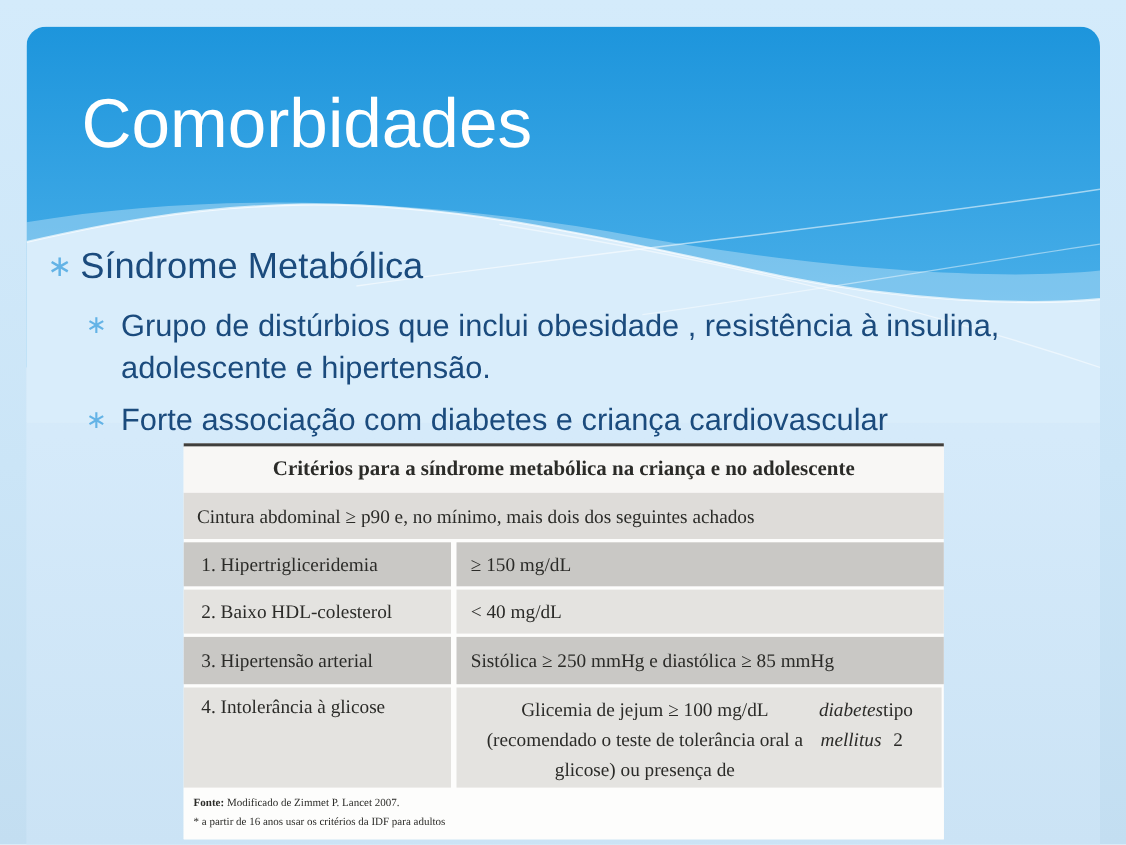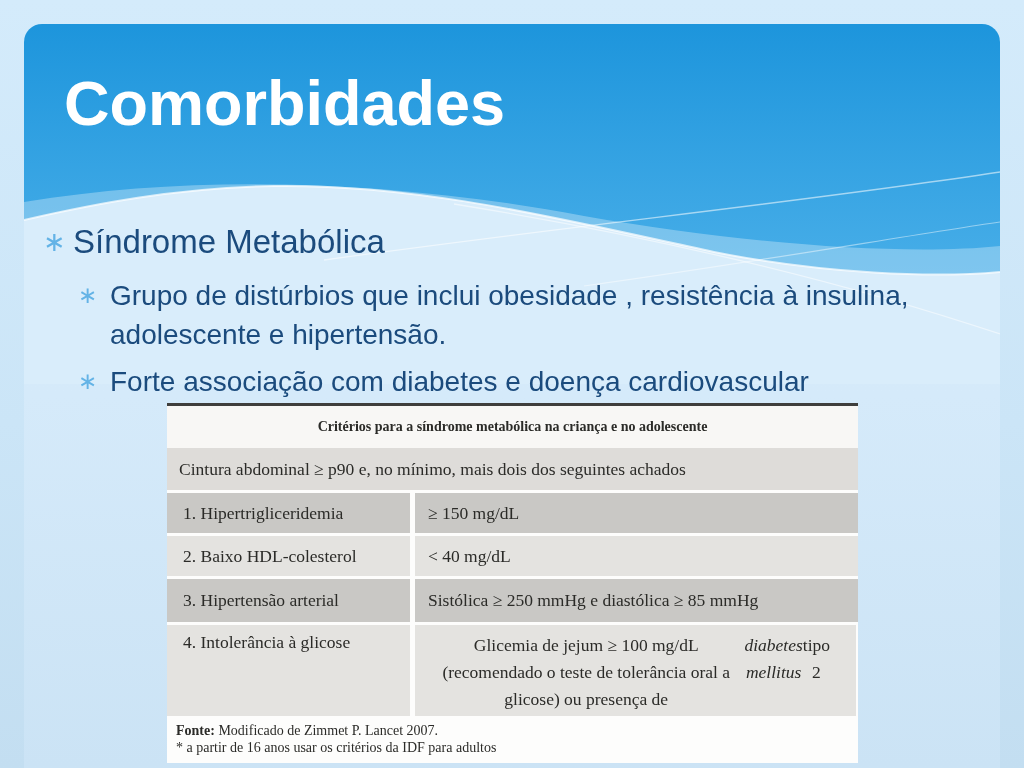--- a/index.html
+++ b/index.html
@@ -8,59 +8,59 @@
     background:linear-gradient(180deg,#d4ebfb 0%,#cbe5f7 55%,#c3def1 100%);
     font-family:"Liberation Sans",sans-serif;
   }
   .panel {
     position:absolute; left:24px; top:24px; width:976px; height:744px;
     border-radius:18px 18px 0 0; overflow:hidden;
     background:linear-gradient(180deg,#d9edfb 0%,#d5eafa 50%,#cbe3f5 100%);
   }
   .header-art { position:absolute; top:0; left:0; width:976px; height:360px; display:block; }
   .slide-title {
-    position:absolute; left:38px; top:42px; margin:2px;
-    font-size:63px; line-height:70px; font-weight:700; color:#ffffff;
+    position:absolute; left:38px; top:42px; margin:12px;
+    font-size:63px; line-height:70px; font-weight:400; color:#ffffff;
   }
   .bullet-row { position:absolute; display:flex; color:#1b4b7d; }
   .bullet-row .glyph { color:#63b3e6; flex:0 0 auto; text-align:left; }
   .b1 { left:19px; top:198px; font-size:33px; line-height:40px; }
   .b1 .glyph { width:30px; font-size:27px; line-height:40px; }
   .b2 { left:54px; top:252px; font-size:28px; line-height:39px; }
   .b2 .glyph, .b3 .glyph { width:32px; font-size:23px; line-height:39px; }
   .b2 .txt { width:822px; }
   .b3 { left:54px; top:338px; font-size:28px; line-height:39px; }
   .b3 .txt { width:822px; }
 
   .tablefig {
     position:absolute; left:143px; top:379px; width:691px;
     background:#fdfdfc; font-family:"Liberation Serif","DejaVu Serif",serif;
     color:#2b2b28;
   }
   .t-topline { height:3px; background:#3f3e3c; }
   .t-title {
     height:42px; display:flex; align-items:center; justify-content:center;
-    background:#f8f7f5; font-weight:bold; font-size:14px;
+    background:#f8f7f5; font-weight:bold; font-size:19px;
   }
   .t-cintura {
     height:42px; display:flex; align-items:center;
     background:#dedcd9; padding-left:12px; font-size:17.5px;
   }
   .trow { display:grid; grid-template-columns:243px 5px 1fr; margin-top:3px; }
   .trow .lc { padding-left:16px; display:flex; align-items:center; font-size:17.5px; }
   .trow .rc { padding-left:13px; padding-right:26px; display:flex; align-items:center; font-size:17.5px; line-height:27px;text-align:center; }
   .row-dark  .lc, .row-dark  .rc { background:#c9c8c5; }
   .row-light .lc, .row-light .rc { background:#e4e3e0; }
   .h40 .lc, .h40 .rc { min-height:40px; }
   .h43 .lc, .h43 .rc { min-height:43px; }
   .h84 .lc, .h84 .rc { min-height:84px; }
   .h84 .lc { align-items:flex-start; padding-top:7px; }
   .h84 .rc { align-items:flex-start; padding-top:7px; width:402px; box-sizing:content-box; }
   .h84 .rc .ital { font-style:italic; }
-  .t-footer { padding:6px 10px 7px 9px; font-size:14px; line-height:17px; background:#fdfdfc; }
+  .t-footer { padding:6px 10px 7px 9px; font-size:10px; line-height:17px; background:#fdfdfc; }
   .t-footer .src-label { font-weight:bold; }
 </style>
 </head>
 <body>
 
 <div class="slide">
   <div class="panel">
 
     <svg class="header-art" viewBox="0 0 976 360" preserveAspectRatio="none" aria-hidden="true">
       <defs>
@@ -85,21 +85,21 @@
       <div class="txt">Síndrome Metabólica</div>
     </div>
 
     <div class="bullet-row b2">
       <span class="glyph">∗</span>
       <div class="txt">Grupo de distúrbios que inclui obesidade , resistência à insulina, adolescente e hipertensão.</div>
     </div>
 
     <div class="bullet-row b3">
       <span class="glyph">∗</span>
-      <div class="txt">Forte associação com diabetes e doença cardiovascular</div>
+      <div class="txt">Forte associação com diabetes e criança cardiovascular</div>
     </div>
 
     <div class="tablefig">
       <div class="t-topline"></div>
       <div class="t-title">Critérios para a síndrome metabólica na criança e no adolescente</div>
       <div class="t-cintura">Cintura abdominal ≥ p90 e, no mínimo, mais dois dos seguintes achados</div>
 
       <div class="trow row-dark h40">
         <div class="lc">1. Hipertrigliceridemia</div>
         <div></div>

